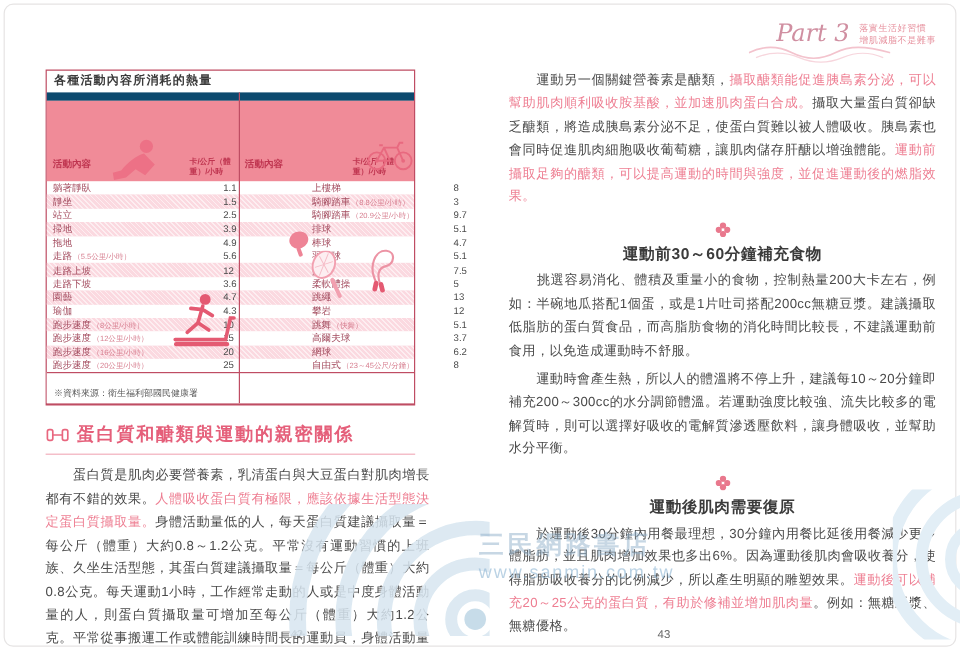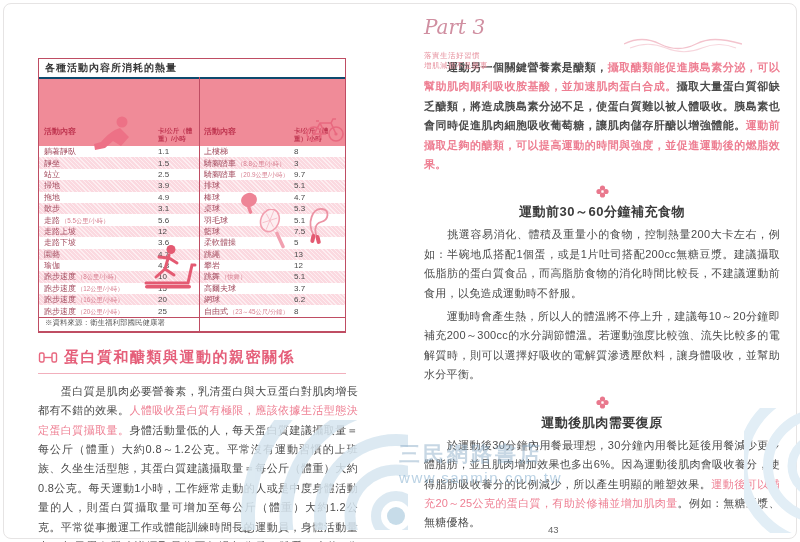--- a/index.html
+++ b/index.html
@@ -4,51 +4,51 @@
 <style>
   html,body{margin:0;padding:0;background:#fff;}
   .spread{position:relative;width:800px;height:542px;background:#ffffff;overflow:hidden;
           font-family:"Liberation Sans",sans-serif;}
   .frame{position:absolute;inset:3px;border:1px solid #e6e4e4;border-radius:8px;pointer-events:none;}
 
   
   .col-left{position:absolute;left:38px;top:58px;width:322px;}
   .cal-table{position:relative;width:306px;border:1px solid #bf4d63;border-bottom-width:2px;background:#fff;}
   .t-title{height:18px;line-height:18px;font-size:10px;font-weight:bold;color:#3a3a3a;
-           padding-left:6px;border-bottom:2px solid #0c4a6e;letter-spacing:1px;}
+           padding-left:6px;border-bottom:7px solid #0c4a6e;letter-spacing:1px;}
   .t-head{display:grid;grid-template-columns:116px 44px 92px 52px;background:#f08b98;}
   .t-head .hc{font-size:8px;font-weight:bold;color:#bf3550;padding:4px 1px 3px 5px;line-height:9px;margin-top:44px;}
   .t-head .hc.small{font-size:6.5px;line-height:8px;padding:4px 1px 3px 3px;}
-  .t-row{display:grid;grid-template-columns:116px 44px 92px 52px;height:11.4px;align-items:center;}
+  .t-row{display:grid;grid-template-columns:116px 44px 92px 52px;height:11.4px;align-items:center;gap:28px;}
   .t-row.alt{background-color:#fbd9e0;
      background-image:repeating-linear-gradient(45deg,rgba(255,255,255,.55) 0 1px,rgba(255,255,255,0) 1px 3px);}
   .cell{white-space:nowrap;overflow:visible;}
   .act{font-size:8px;color:#a34b5e;padding-left:5px;}
   .act .note{font-size:6.3px;color:#d77f90;margin-left:1px;}
   .val{font-size:8px;color:#4a4a4a;padding-left:3px;}
   .v-div{position:absolute;top:18px;bottom:0;left:160px;width:1px;background:#bf4d63;}
-  .t-source{font-size:7.5px;color:#5a5a5a;padding:0 0 3px 6px;border-top:1px solid #bf4d63;background:#fff;}
+  .t-source{font-size:7.5px;color:#5a5a5a;padding:12px 0 3px 6px;border-top:1px solid #bf4d63;background:#fff;}
   .deco{position:absolute;pointer-events:none;}
 
   .sec-heading{display:flex;align-items:center;gap:6px;margin-top:15px;color:#e55f7a;
                font-size:15px;font-weight:bold;letter-spacing:1.5px;}
   .heading-rule{border-top:1px solid #f2afbc;margin-top:6px;width:308px;}
   .para{font-size:11px;line-height:19.4px;color:#4a4a4a;text-align:justify;margin-top:8px;
         width:320px;letter-spacing:.3px;}
   .accent{color:#ee7e92;}
 
   
   .col-right{position:absolute;left:424px;top:10px;width:356px;}
   .rp-header{position:relative;height:44px;}
-  .rp-head-inner{display:flex;justify-content:flex-end;align-items:flex-start;gap:8px;padding-top:5px;flex-direction:column;}
+  .rp-head-inner{display:flex;justify-content:flex-end;align-items:flex-start;gap:8px;padding-top:5px;}
   .part-script{font-family:"DejaVu Serif",serif;font-style:italic;font-size:20px;color:#d08fa1;}
   .rp-sub{font-size:7.5px;line-height:10px;color:#e7929f;padding-top:4px;letter-spacing:.5px;}
   .waves{position:absolute;right:38px;top:25px;}
   .col-right .para{width:356px;margin-top:4px;}
-  .intro{margin-top:6px;font-weight:bold;}
+  .intro{margin-top:6px;}
   .subhead{display:flex;align-items:center;gap:5px;font-size:13px;font-weight:bold;color:#3b3b3b;
            margin:11px 0 2px;letter-spacing:.5px;flex-direction:column;}
 
   .pagenum{position:absolute;font-size:9.5px;color:#666;}
   .pg-left{left:242px;top:524px;}
   .pg-right{left:548px;top:524px;}
 
   
   .wm{position:absolute;pointer-events:none;}
   .wm-text{left:399px;top:440px;width:320px;}
@@ -95,26 +95,20 @@
             <div class="cell act">掃地</div>
             <div class="cell val">3.9</div>
             <div class="cell act">排球</div>
             <div class="cell val">5.1</div>
           </div>
           <div class="t-row">
             <div class="cell act">拖地</div>
             <div class="cell val">4.9</div>
             <div class="cell act">棒球</div>
             <div class="cell val">4.7</div>
-          </div>
-          <div class="t-row alt">
-            <div class="cell act">散步</div>
-            <div class="cell val">3.1</div>
-            <div class="cell act">桌球</div>
-            <div class="cell val">5.3</div>
           </div>
           <div class="t-row">
             <div class="cell act"><span>走路</span><span class="note">（5.5公里/小時）</span></div>
             <div class="cell val">5.6</div>
             <div class="cell act">羽毛球</div>
             <div class="cell val">5.1</div>
           </div>
           <div class="t-row alt">
             <div class="cell act">走路上坡</div>
             <div class="cell val">12</div>

